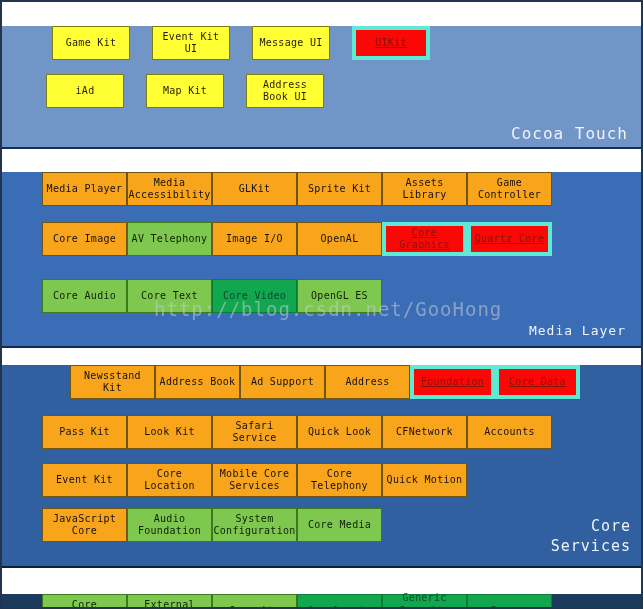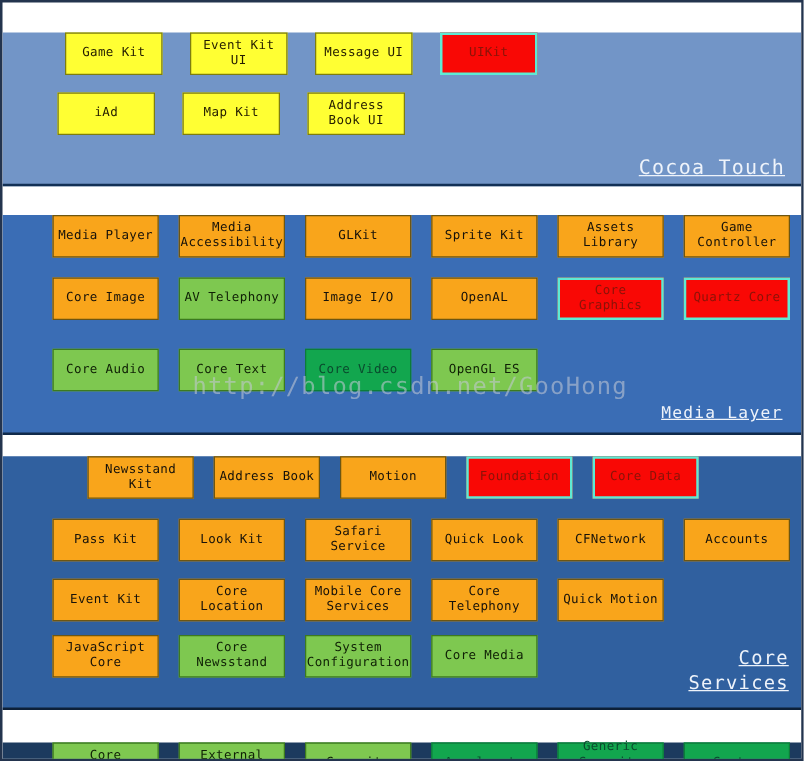--- a/index.html
+++ b/index.html
@@ -10,21 +10,21 @@
     border:2px solid #23344e;
     background:#ffffff;
     font-family:"DejaVu Sans Mono","Liberation Mono",monospace;
     overflow:hidden;
   }
   .layer{position:relative;width:100%;}
   .layer-0{height:123px;background:var(--cocoa_bg);border-bottom:2px solid #123055;}
   .layer-1{height:176px;background:var(--media_bg);border-bottom:2px solid #102a4a;}
   .layer-2{height:203px;background:var(--services_bg);border-bottom:2px solid #0d2038;}
   .layer-3{height:103px;background:var(--coreos_bg);}
-  .row{display:flex;gap:16px;padding-left:40px;}
+  .row{display:flex;padding-left:40px;}
   .layer-0 .row{gap:22px;padding-left:50px;}
   .layer-0 .row-0{margin-top:24px;}
   .layer-0 .row-1{margin-top:14px;padding-left:44px;}
   .layer-1 .row-0{margin-top:23px;}
   .layer-1 .row-1{margin-top:16px;}
   .layer-1 .row-2{margin-top:23px;}
   .layer-2 .row-0{margin-top:17px;margin-left:28px;}
   .layer-2 .row-1{margin-top:16px;}
   .layer-2 .row-2{margin-top:14px;}
   .layer-2 .row-3{margin-top:11px;}
@@ -32,25 +32,25 @@
   .box{
     flex:0 0 85px;width:85px;height:34px;
     display:flex;align-items:center;justify-content:center;
     text-align:center;
     font-size:10px;line-height:1.25;letter-spacing:0.3px;
     padding:0 3px;
   }
   .layer-0 .box{flex-basis:78px;width:78px;}
   .t-yellow{background:var(--yellow);border:1px solid #7d7d10;color:#241d00;}
   .t-orange{background:var(--orange);border:1px solid #6d5612;color:#17120a;}
-  .t-red{background:var(--red);border:2px solid #5eead4;color:#8a1308;}
+  .t-red{background:var(--red);border:4px solid #5eead4;color:#8a1308;text-decoration:underline;}
   .t-green_light{background:var(--green_light);border:1px solid #3c7a1e;color:#0f2005;}
   .t-green_dark{background:var(--green_dark);border:1px solid #0c7c3a;color:#0a4b2e;}
   .layer-label{
-    position:absolute;color:#eef3fa;white-space:nowrap;letter-spacing:1px;text-decoration:underline;
+    position:absolute;color:#eef3fa;white-space:nowrap;letter-spacing:1px;
   }
   .layer-0 .layer-label{right:13px;bottom:4px;font-size:16px;}
   .layer-1 .layer-label{right:15px;bottom:8px;font-size:13px;}
   .layer-2 .layer-label{right:10px;bottom:10px;font-size:15px;white-space:normal;width:82px;text-align:right;line-height:1.35;}
   .watermark{
     position:absolute;left:152px;top:296px;z-index:5;
     font-size:19px;letter-spacing:1px;
     color:rgba(193,200,212,0.58);
     pointer-events:none;
   }
@@ -103,42 +103,43 @@
         </div>
       </div>
     <div class="layer-label">Media Layer</div>
   </section>
 
   <section class="layer layer-2">
     <div class="rows">
         <div class="row row-0">
           <div class="box t-orange">Newsstand Kit</div>
           <div class="box t-orange">Address Book</div>
-          <div class="box t-orange">Motion</div>
+          <div class="box t-orange">Ad Support</div>
+          <div class="box t-orange">Address</div>
           <div class="box t-red">Foundation</div>
           <div class="box t-red">Core Data</div>
         </div>
         <div class="row row-1">
           <div class="box t-orange">Pass Kit</div>
           <div class="box t-orange">Look Kit</div>
           <div class="box t-orange">Safari Service</div>
           <div class="box t-orange">Quick Look</div>
           <div class="box t-orange">CFNetwork</div>
           <div class="box t-orange">Accounts</div>
         </div>
         <div class="row row-2">
           <div class="box t-orange">Event Kit</div>
           <div class="box t-orange">Core Location</div>
           <div class="box t-orange">Mobile Core Services</div>
           <div class="box t-orange">Core Telephony</div>
           <div class="box t-orange">Quick Motion</div>
         </div>
         <div class="row row-3">
           <div class="box t-orange">JavaScript Core</div>
-          <div class="box t-green_light">Core Newsstand</div>
+          <div class="box t-green_light">Audio Foundation</div>
           <div class="box t-green_light">System Configuration</div>
           <div class="box t-green_light">Core Media</div>
         </div>
       </div>
     <div class="layer-label">Core Services</div>
   </section>
 
   <section class="layer layer-3">
     <div class="rows">
         <div class="row row-0">

